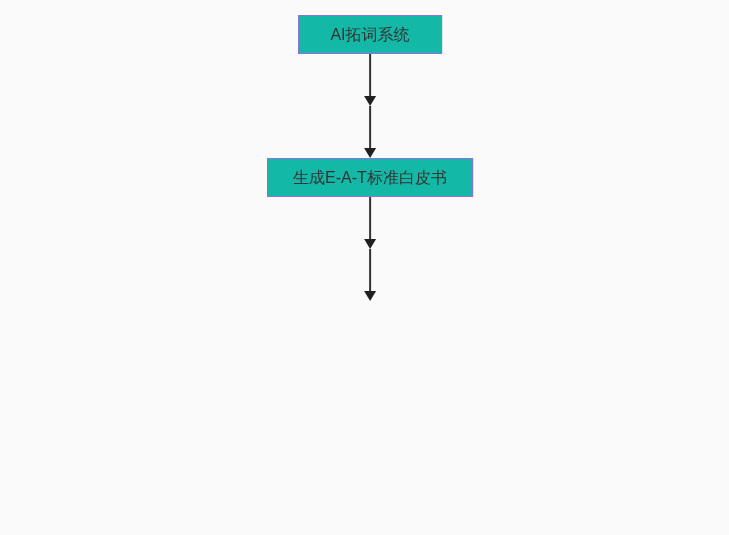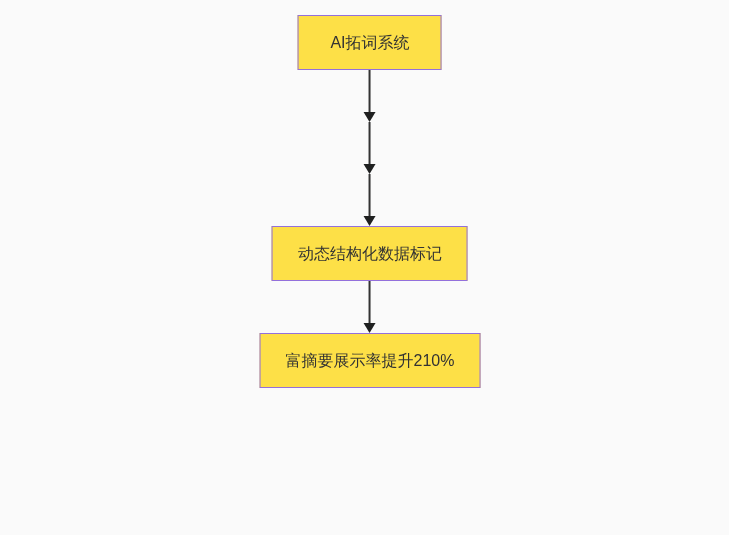--- a/index.html
+++ b/index.html
@@ -18,26 +18,26 @@
     position: absolute;
     top: 15px;
     left: 370px;
     transform: translateX(-50%);
     display: flex;
     flex-direction: column;
     align-items: center;
   }
   .node {
     box-sizing: border-box;
-    background: #fde047;
+    background: #14b8a6;
     border: 1.5px solid #9370DB;
     color: #333333;
     font-size: 16px;
     line-height: 23px;
-    padding: 15px 25px;
+    padding: 7px 25px;
     text-align: center;
     white-space: nowrap;
     min-width: 144px;
   }
   .arrow {
     height: 52px;
     display: flex;
     flex-direction: column;
     align-items: center;
   }
@@ -69,33 +69,30 @@
       <div class="arrow-line"></div>
       <div class="arrow-head"></div>
     </div>
 
 
     <div class="arrow">
       <div class="arrow-line"></div>
       <div class="arrow-head"></div>
     </div>
 
-
-    <div class="arrow">
-      <div class="arrow-line"></div>
-      <div class="arrow-head"></div>
-    </div>
-
     <div class="node">
-      <span>动态结构化数据标记</span>
+      <span>生成E-A-T标准白皮书</span>
     </div>
 
     <div class="arrow">
       <div class="arrow-line"></div>
       <div class="arrow-head"></div>
     </div>
 
-    <div class="node">
-      <span>富摘要展示率提升210%</span>
+
+    <div class="arrow">
+      <div class="arrow-line"></div>
+      <div class="arrow-head"></div>
     </div>
+
 
   </div>
 </div>
 
 </body></html>

